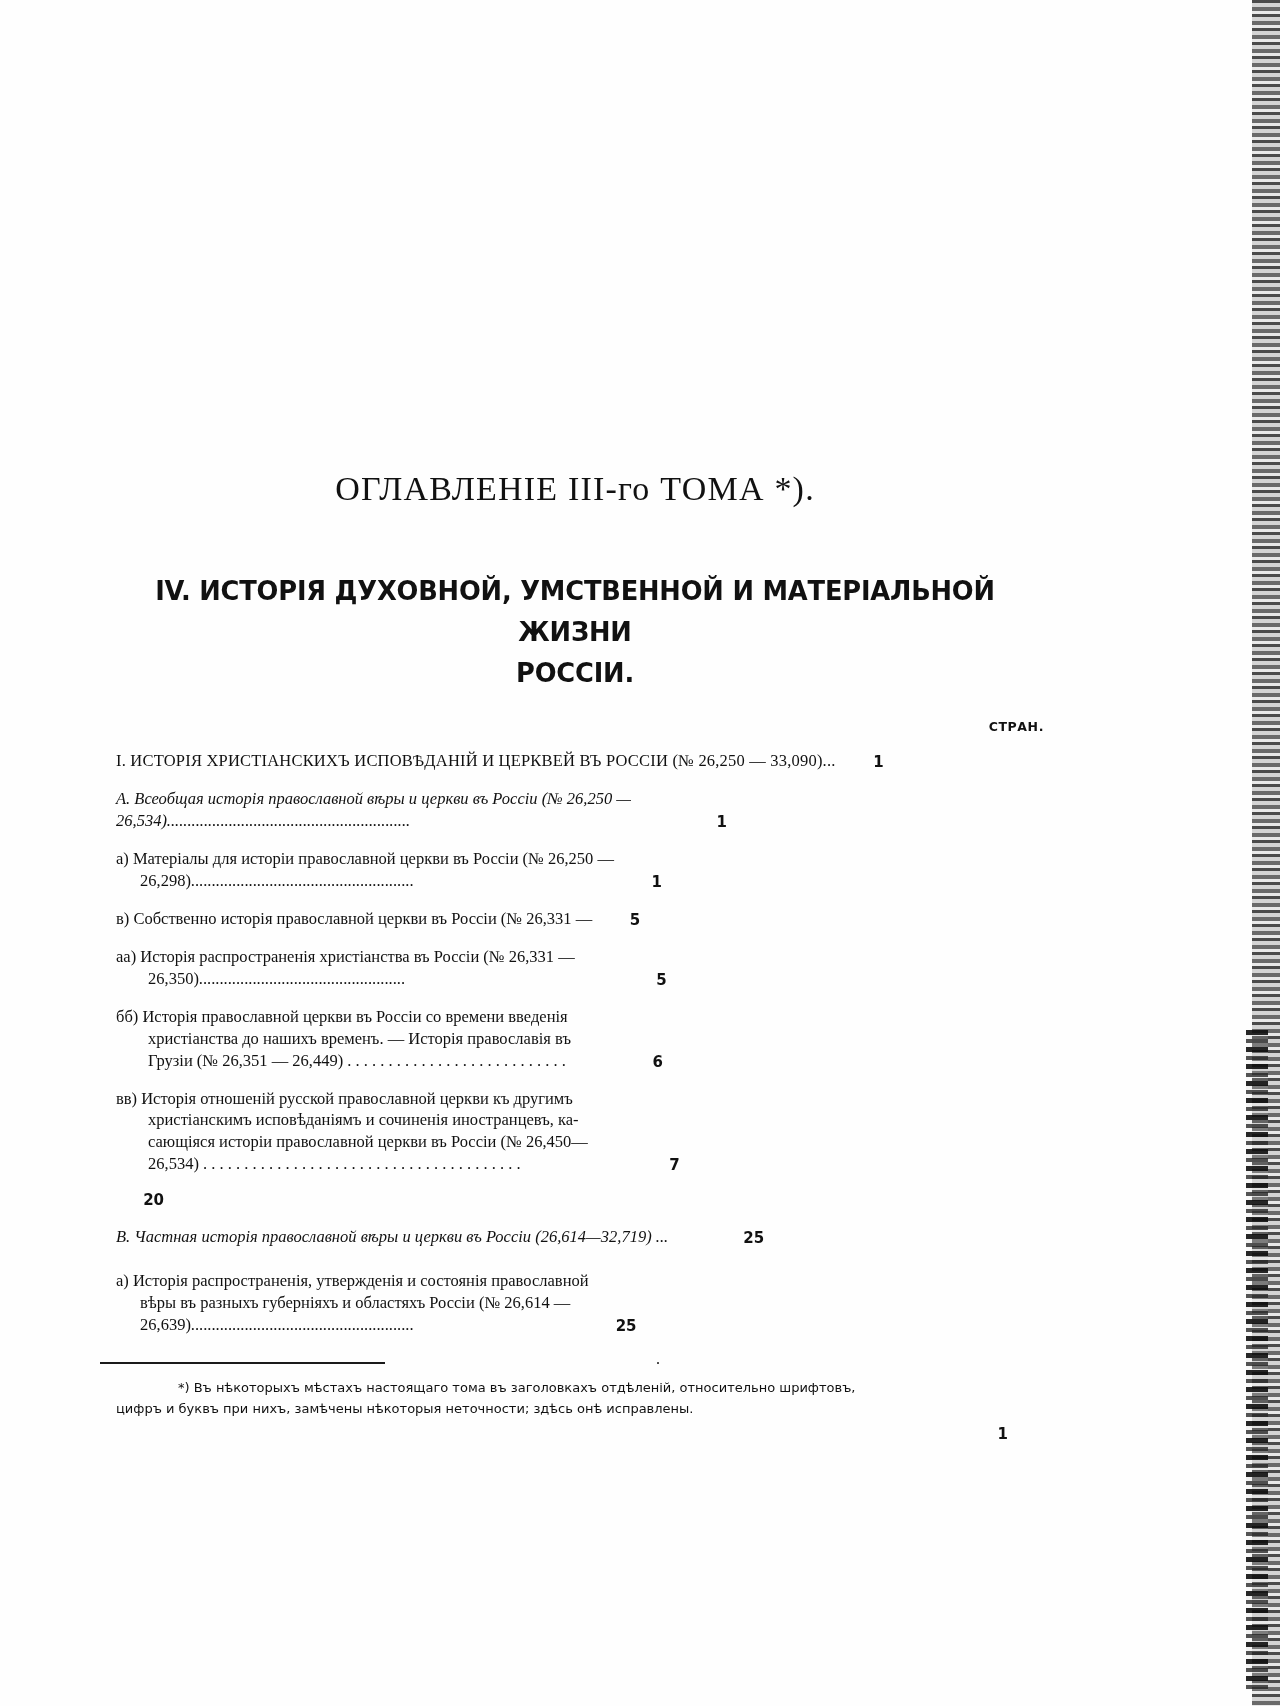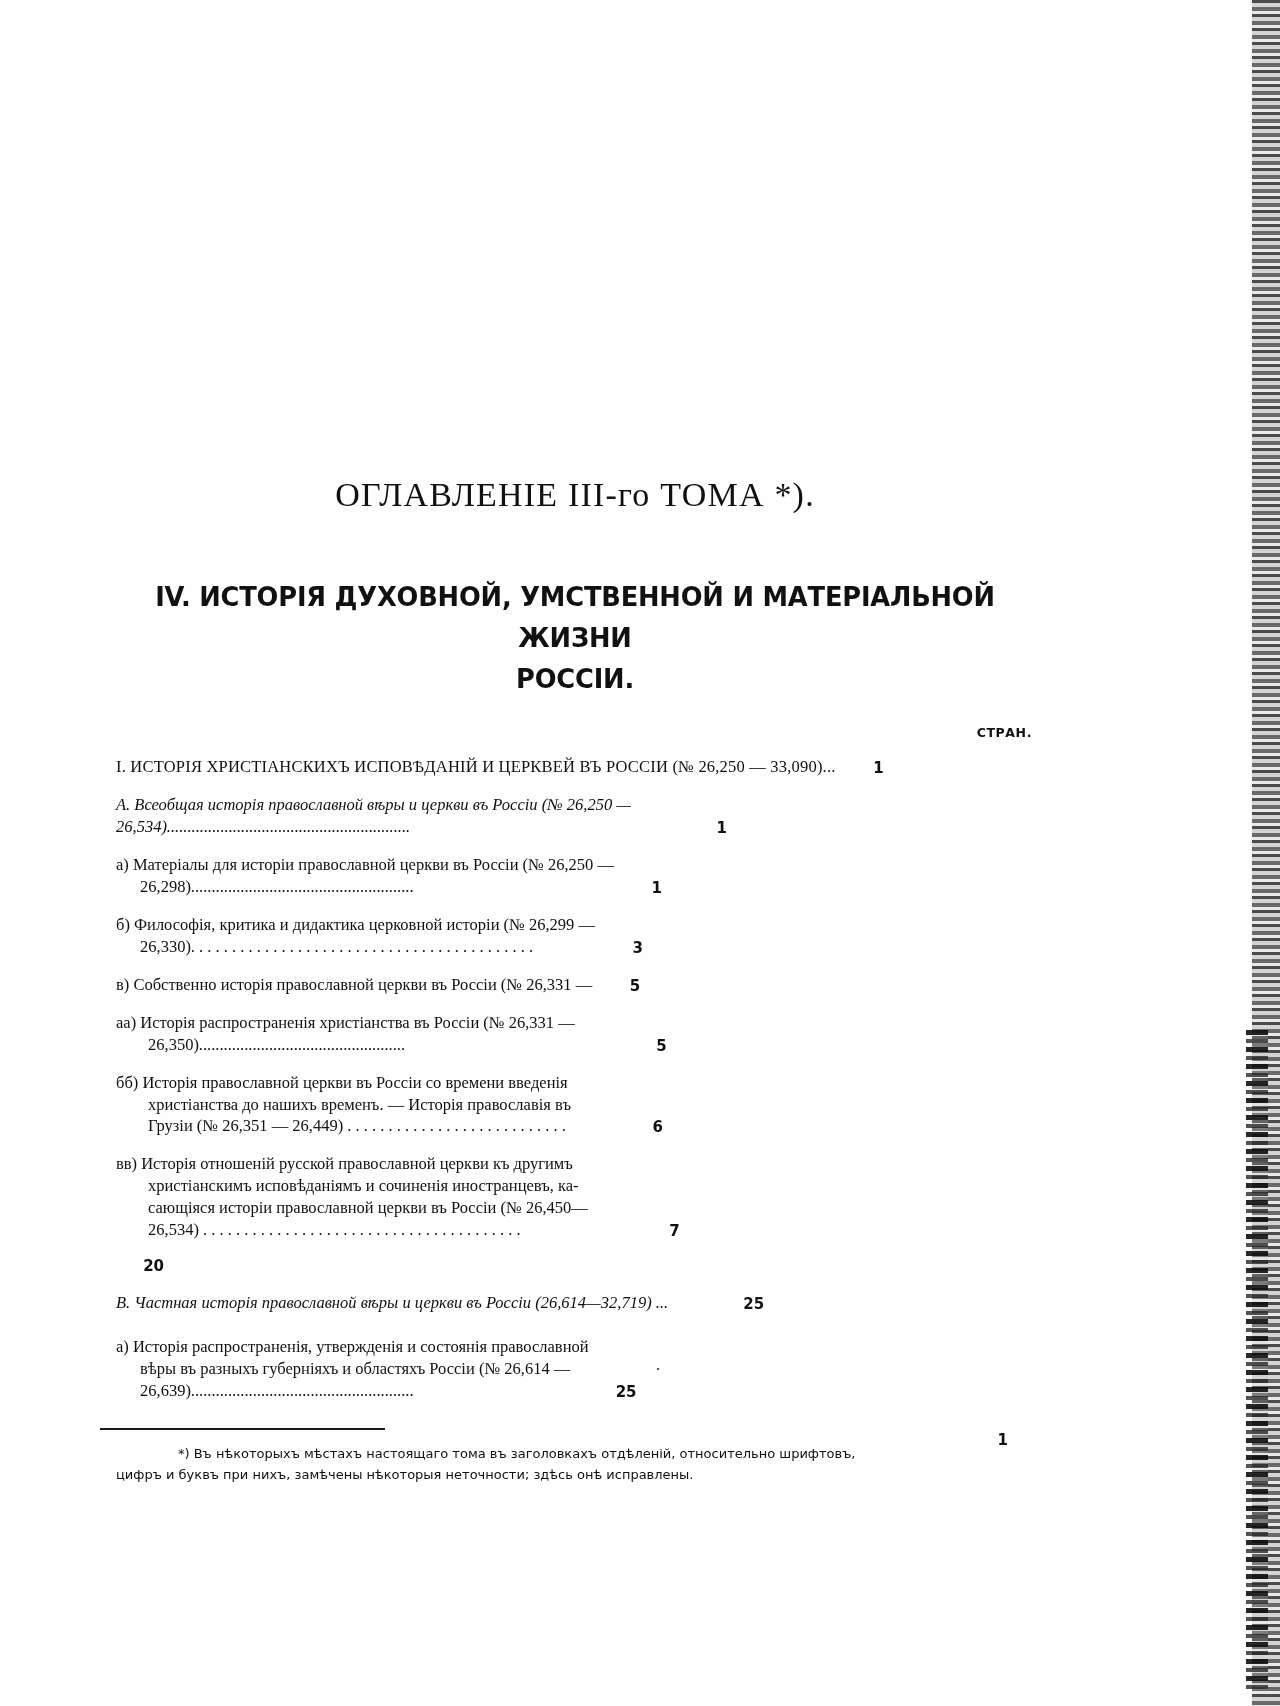--- a/index.html
+++ b/index.html
@@ -49,21 +49,21 @@
         rgba(200,200,200,0.2) 9px,
         rgba(40,40,40,0.8) 9px,
         rgba(40,40,40,0.8) 13px,
         rgba(220,220,220,0.15) 13px,
         rgba(220,220,220,0.15) 17px);
     filter: blur(0.4px);
   }
   .content {
     position: absolute;
     left: 100px;
-    top: 6px;
+    top: 0;
     width: 950px;
   }
   h1.main-title {
     font-size: 34px;
     font-weight: normal;
     text-align: center;
     letter-spacing: 1.2px;
     margin: 470px 0 0 0;
     padding: 0;
   }
@@ -76,21 +76,21 @@
     line-height: 1.55;
     letter-spacing: -0.2px;
     transform: scaleX(0.97);
   }
   .strani {
     font-family: "DejaVu Sans", sans-serif;
     font-size: 12.5px;
     font-weight: bold;
     letter-spacing: 0.6px;
     text-align: right;
-    margin: 26px 12px 0 0;
+    margin: 26px 0 0 0;
     padding-right: 6px;
   }
   ul.toc {
     list-style: none;
     margin: 0;
     padding: 0;
   }
   li.entry {
     display: flex;
     align-items: flex-end;
@@ -201,29 +201,20 @@
       <li class="entry lvl-2">
         <span class="txt">
           <span class="indent-hang">
             <span>а) Матеріалы для исторіи православной церкви въ Россіи (№ 26,250 —</span>
             <span class="l2">26,298)......................................................</span>
           </span>
         </span>
         <span class="pg">1</span>
       </li>
 
-      <li class="entry lvl-2">
-        <span class="txt">
-          <span class="indent-hang">
-            <span>б) Философія, критика и дидактика церковной исторіи (№ 26,299 —</span>
-            <span class="l2">26,330). . . . . . . . . . . . . . . . . . . . . . . . . . . . . . . . . . . . . . . . . .</span>
-          </span>
-        </span>
-        <span class="pg">3</span>
-      </li>
 
       <li class="entry lvl-2">
         <span class="txt">
           <span class="indent-hang">
             <span>в) Собственно исторія православной церкви въ Россіи (№ 26,331 —</span>
           </span>
         </span>
         <span class="pg">5</span>
       </li>
 

